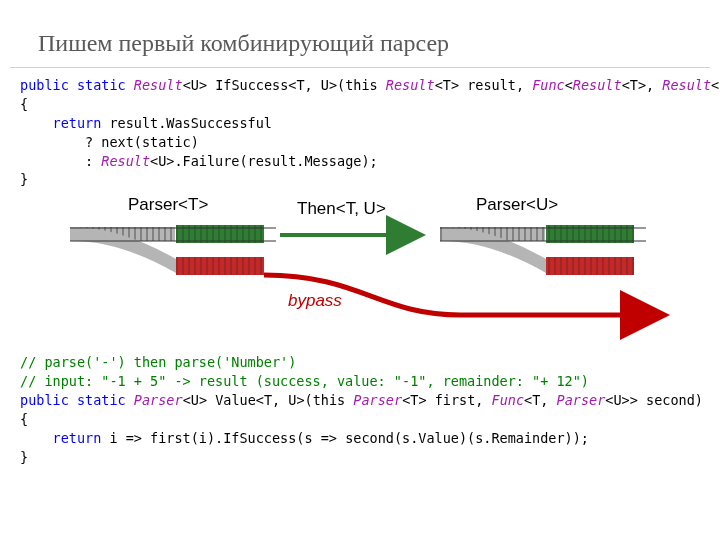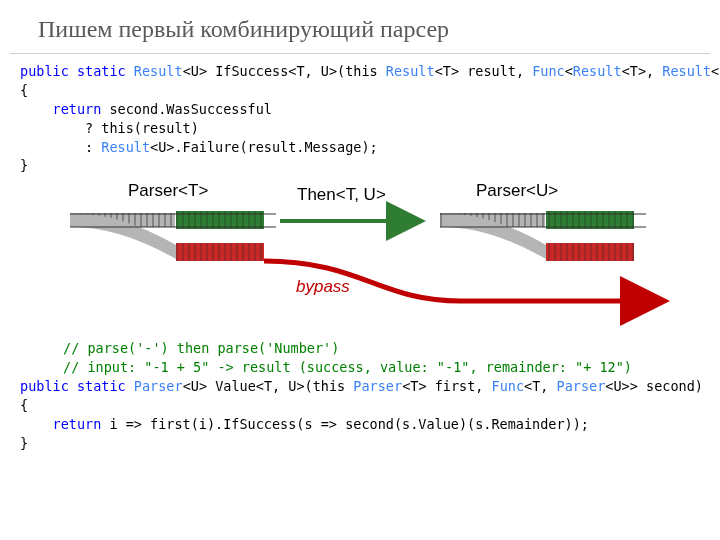--- a/index.html
+++ b/index.html
@@ -7,37 +7,37 @@
     width: 720px; height: 540px;
     font-family: "Segoe UI", Arial, sans-serif;
     background: #ffffff;
     position: relative;
     overflow: hidden;
   }
   .slide-title {
     font-family: "Times New Roman", serif;
     font-size: 24px;
     color: #595959;
-    padding: 16px 0 10px 38px;
+    padding: 30px 0 10px 38px;
   }
   .hr {
     border: none;
     border-bottom: 1px solid #cfcfcf;
     margin: 0 10px 0 10px;
   }
   .code {
     font-family: Consolas, monospace;
     font-size: 13.5px;
     line-height: 1.4;
     padding: 8px 20px 0 20px;
     white-space: pre;
   }
   .kw  { color: #0000ff; }
-  .typ { color: #3b82f6; }
-  .cmt { color: #008000; margin-left: 43px; }
+  .typ { color: #a21caf; font-style: italic; }
+  .cmt { color: #008000; }
 
   .diagram-area {
     position: relative;
     height: 150px;
     margin-top: 6px;
   }
   .d-label {
     position: absolute;
     font-size: 17px;
     color: #000000;
@@ -51,30 +51,30 @@
   svg.tracks { position:absolute; left:0; top:0; }
 </style>
 </head>
 <body>
 
 <div class="slide-title">Пишем первый комбинирующий парсер</div>
 <hr class="hr">
 
 <div class="code"><span class="kw">public</span> <span class="kw">static</span> <span class="typ">Result</span>&lt;U&gt; <span>IfSuccess</span><span>&lt;T, U&gt;</span><span>(this </span><span class="typ">Result</span><span>&lt;T&gt;</span><span> result, </span><span class="typ">Func</span><span>&lt;</span><span class="typ">Result</span><span>&lt;T&gt;, </span><span class="typ">Result</span><span>&lt;U&gt;&gt; next)</span>
 <span>{</span>
-    <span class="kw">return</span><span> second.WasSuccessful</span>
-<span>        ? this(result)</span>
+    <span class="kw">return</span><span> result.WasSuccessful</span>
+<span>        ? next(static)</span>
 <span>        : </span><span class="typ">Result</span><span>&lt;U&gt;.Failure(result.Message);</span>
 <span>}</span></div>
 
 <div class="diagram-area">
   <span class="d-label" style="left:128px; top:0;text-align:center;">Parser&lt;T&gt;</span>
   <span class="d-label" style="left:297px; top:4px;">Then&lt;T, U&gt;</span>
   <span class="d-label" style="left:476px; top:0;">Parser&lt;U&gt;</span>
-  <span class="bypass-label" style="left:296px; top:96px;">bypass</span>
+  <span class="bypass-label" style="left:288px; top:96px;">bypass</span>
 
   <svg class="tracks" width="720" height="150">
     <defs>
       <pattern id="sleepers" width="6" height="12" patternUnits="userSpaceOnUse">
         <rect x="2" y="0" width="2" height="12" fill="#222"></rect>
       </pattern>
       <marker id="ah-green" markerWidth="10" markerHeight="10" refX="8" refY="5" orient="auto">
         <path d="M0,0 L10,5 L0,10 Z" fill="#2e7d32"></path>
       </marker>
       <marker id="ah-red" markerWidth="10" markerHeight="10" refX="8" refY="5" orient="auto">

